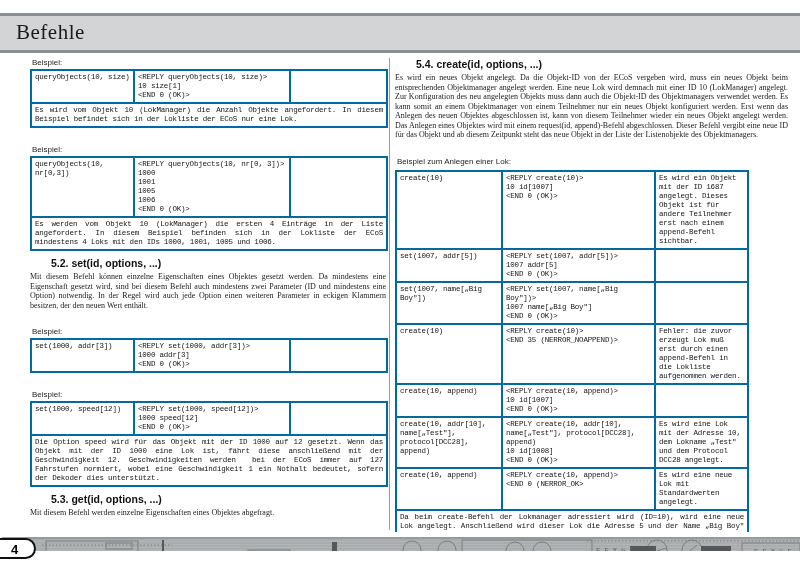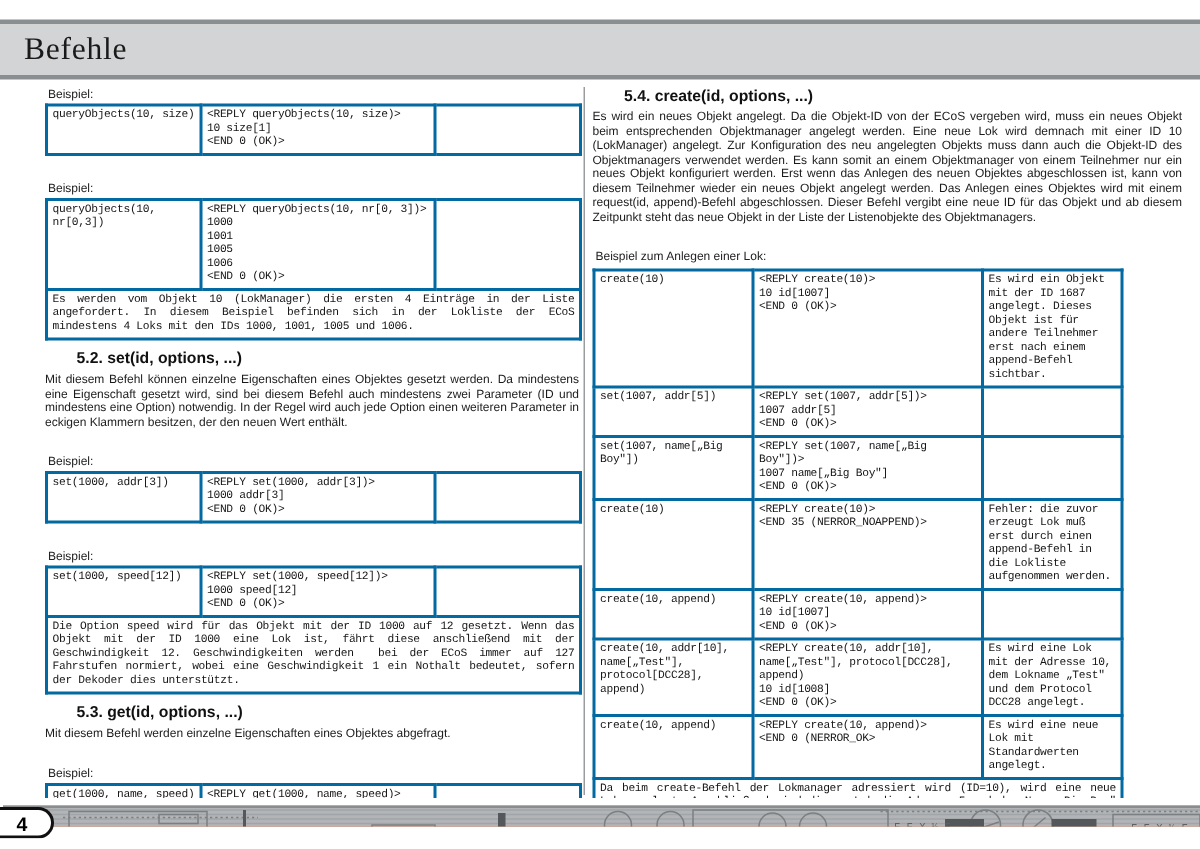--- a/index.html
+++ b/index.html
@@ -14,21 +14,21 @@
   .page-title{position:absolute;left:16px;top:4px;font-family:Liberation Serif, serif;font-size:21px;color:#1a1a1a;letter-spacing:.5px;}
 
   
   .content{position:absolute;top:58px;left:30px;width:758px;height:474px;overflow:hidden;}
   .col-left{position:absolute;left:0;top:0;width:356px;}
   .col-right{position:absolute;left:365px;top:0;width:393px;}
   .col-divider{position:absolute;left:359px;top:0;height:472px;width:1px;background:#9a9da0;}
 
   .blk-label{font-size:8px;color:#222;margin:17px 0 2px 2px;}
   .sec-head{font-size:10.5px;font-weight:bold;margin:6px 0 3px 0;padding-left:21px;}
-  .body-text{font-size:8px;line-height:9.5px;text-align:justify;color:#1b1b1b;margin:0 0 2px 0;}
+  .body-text{font-size:8px;line-height:9.5px;text-align:justify;color:#1b1b1b;margin:0 0 2px 0;font-family:Liberation Serif, serif;}
 
   table.ex{border-collapse:collapse;table-layout:fixed;background:#fff;}
   table.ex td{border:2px solid #0369a1;vertical-align:top;padding:2px 3px;}
   .code{font-family:"Liberation Mono","DejaVu Sans Mono",monospace;font-size:7.5px;line-height:9px;letter-spacing:-0.2px;white-space:pre-wrap;word-wrap:break-word;color:#151515;}
   td.tfoot{text-align:justify;white-space:pre-wrap;}
   table.left-t{width:356px;}
   table.left-t col.c1{width:103px;} table.left-t col.c2{width:156px;} table.left-t col.c3{width:97px;}
   table.right-t{width:352px;margin-top:4px;padding-left:48px;}
   table.right-t col.c1{width:106px;} table.right-t col.c2{width:153px;} table.right-t col.c3{width:93px;}
 
@@ -60,20 +60,23 @@
             <col class="c2">
             <col class="c3">
           </colgroup>
         <tbody>
             <tr>
           <td class="code">queryObjects(10, size)</td>
           <td class="code">&lt;REPLY queryObjects(10, size)&gt;
 10 size[1]
 &lt;END 0 (OK)&gt;</td>
           <td class="code"></td>
+        </tr>
+        <tr>
+          <td class="code tfoot" colspan="3">Es wird vom Objekt 10 (LokManager) die Anzahl Objekte angefordert. In diesem Beispiel befindet sich in der Lokliste der ECoS nur eine Lok.</td>
         </tr>
       </tbody>
         </table>
 
       <div class="blk-label">Beispiel:</div>
       <table class="ex left-t">
         <colgroup>
             <col class="c1">
             <col class="c2">
             <col class="c3">

